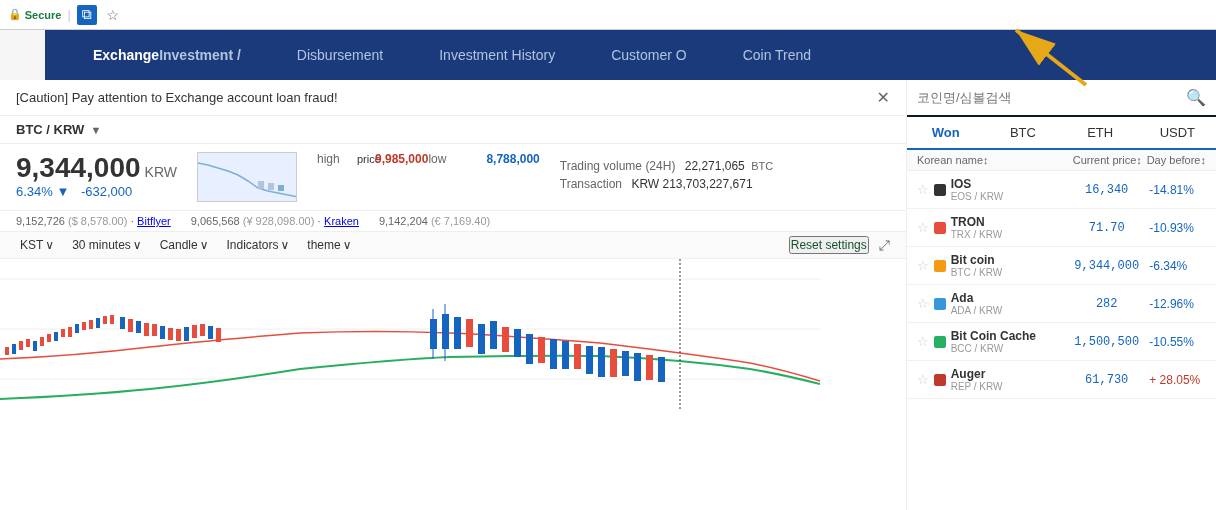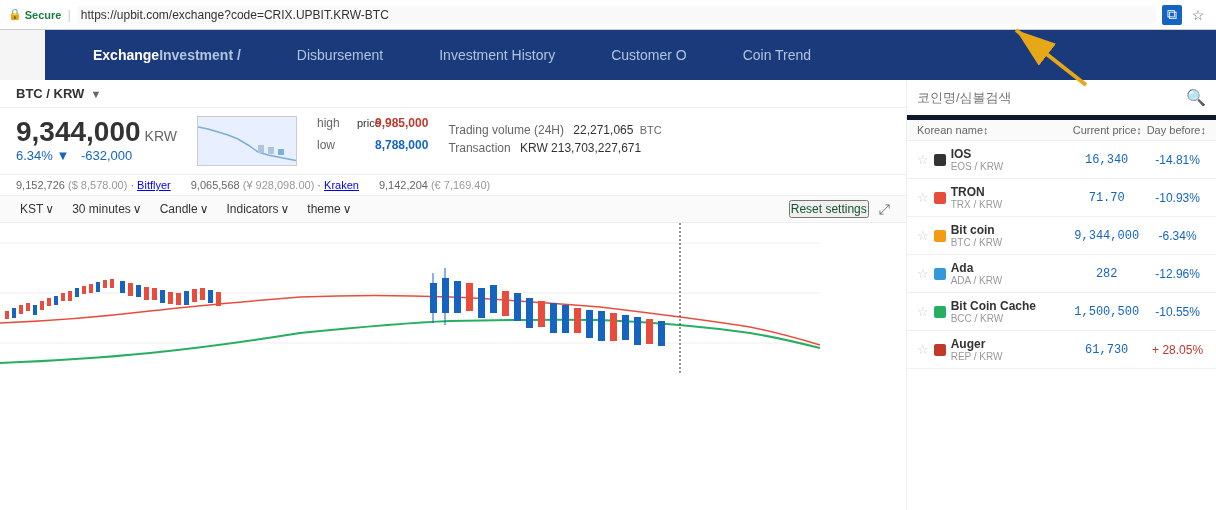--- a/index.html
+++ b/index.html
@@ -149,22 +149,22 @@
       height: 50px;
       border: 1px solid #ccc;
       background: #e8f0ff;
       position: relative;
       overflow: hidden;
     }
 
     
     .high-low-section {
       display: flex;
-      flex-direction: column;
-      gap: 8px;
+      flex-direction: row;
+      gap: 0;
       font-size: 12px;
     }
     .hl-row { display: flex; gap: 8px; align-items: center; }
     .hl-label { color: #666; width: 32px; }
     .high-val { color: #c0392b; font-weight: bold; }
     .low-val { color: #1565c0; font-weight: bold; }
 
     
     .volume-section {
       font-size: 12px;
@@ -227,21 +227,21 @@
       background: white;
       border-left: 1px solid #eee;
       display: flex;
       flex-direction: column;
     }
 
     .search-bar {
       padding: 8px 10px;
       display: flex;
       align-items: center;
-      border-bottom: 5px solid #0f172a;
+      border-bottom: 2px solid #0f172a;
     }
     .search-input {
       flex: 1;
       border: none;
       outline: none;
       font-size: 13px;
       color: #999;
     }
     .search-icon { color: #1565c0; font-size: 16px; cursor: pointer; }
 
@@ -290,21 +290,21 @@
       width: 12px;
       height: 12px;
       border-radius: 2px;
       margin-right: 5px;
       flex-shrink: 0;
     }
     .coin-name-block { flex: 2; }
     .coin-fullname { font-size: 12px; color: #333; font-weight: bold; }
     .coin-symbol { font-size: 10px; color: #999; }
     .coin-price { flex: 1.5; text-align: center; font-size: 12px; color: #1565c0; font-family: Liberation Mono, monospace; }
-    .coin-change { flex: 1; text-align: center; font-size: 12px; }
+    .coin-change { flex: 1; text-align: left; font-size: 12px; }
     .change-neg { color: #1565c0; }
     .change-pos { color: #c0392b; }
 
     
     .arrow-container {
       position: absolute;
       top: 30px;
       right: 195px;
       width: 80px;
       height: 60px;
@@ -320,21 +320,20 @@
   </style>
 </head>
 <body>
 
 <div class="address-bar">
   <div class="secure-badge">
     <span>🔒</span>
     <span>Secure</span>
   </div>
   <span style="color:#ccc">|</span>
-  <input class="url-bar" type="text" style="flex: 1 1 0%; border: none; outline: none; font-size: 12px; color: rgb(51, 51, 51); background: rgb(249, 249, 249); padding: 2px 4px;" value="https://upbit.com/exchange?code=CRIX.UPBIT.KRW-BTC">
   <div class="browser-icons">
     <div class="browser-icon active-icon">⧉</div>
     <div class="browser-icon">☆</div>
   </div>
 </div>
 
 <div class="nav-bar" style="position:relative;margin-left:45px;">
   <div class="nav-item active">
     <span class="bold">Exchange</span>
       <span style="color:#b0c4de">Investment /</span>
@@ -359,20 +358,24 @@
       </marker>
     </defs>
     <line x1="80" y1="65" x2="10" y2="10" stroke="#e6a817" stroke-width="4" marker-end="url(#arrowhead)"></line>
   </svg>
 </div>
 
 <div class="main-layout">
 
   <div class="left-content">
 
+    <div class="alert-bar">
+      <span>[Caution] Pay attention to Exchange account loan fraud!</span>
+      <span class="alert-close">✕</span>
+    </div>
 
     <div class="coin-header">
       <span class="coin-pair">BTC / KRW</span>
       <span class="dropdown-arrow">▼</span>
     </div>
 
     <div class="price-section">
       <div class="price-main">
         <div style="display:flex;align-items:baseline;gap:4px;">
           <span class="price-value" style="font-size:28px;font-weight:bold;color:#333;">9,344,000</span>
@@ -534,20 +537,26 @@
 
   </div>
 
   <div class="right-sidebar">
 
     <div class="search-bar">
       <input class="search-input" type="text" style="flex: 1 1 0%; border: none; outline: none; font-size: 13px; color: rgb(153, 153, 153);" placeholder="코인명/심볼검색">
       <span class="search-icon">🔍</span>
     </div>
 
+    <div class="currency-tabs">
+      <div class="currency-tab active">Won</div>
+      <div class="currency-tab">BTC</div>
+      <div class="currency-tab">ETH</div>
+      <div class="currency-tab">USDT</div>
+    </div>
 
     <div class="coin-list-header">
       <span class="col-name">Korean name↕</span>
       <span class="col-price">Current price↕</span>
       <span class="col-change">Day before↕</span>
     </div>
 
     <div class="coin-list" id="coin-list-container">
     <div class="coin-item">
     <span class="star-icon">☆</span>

